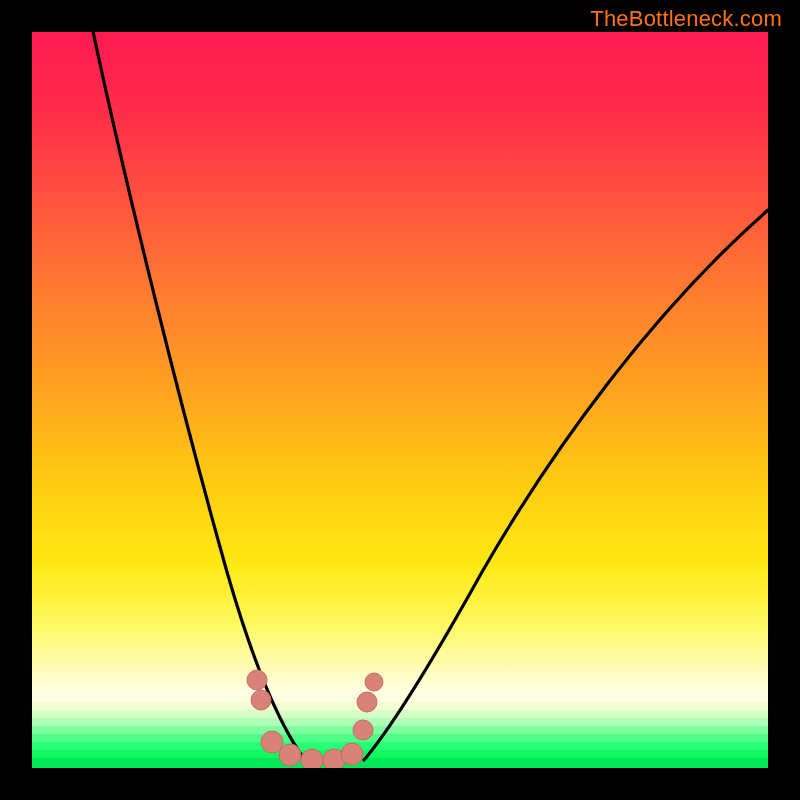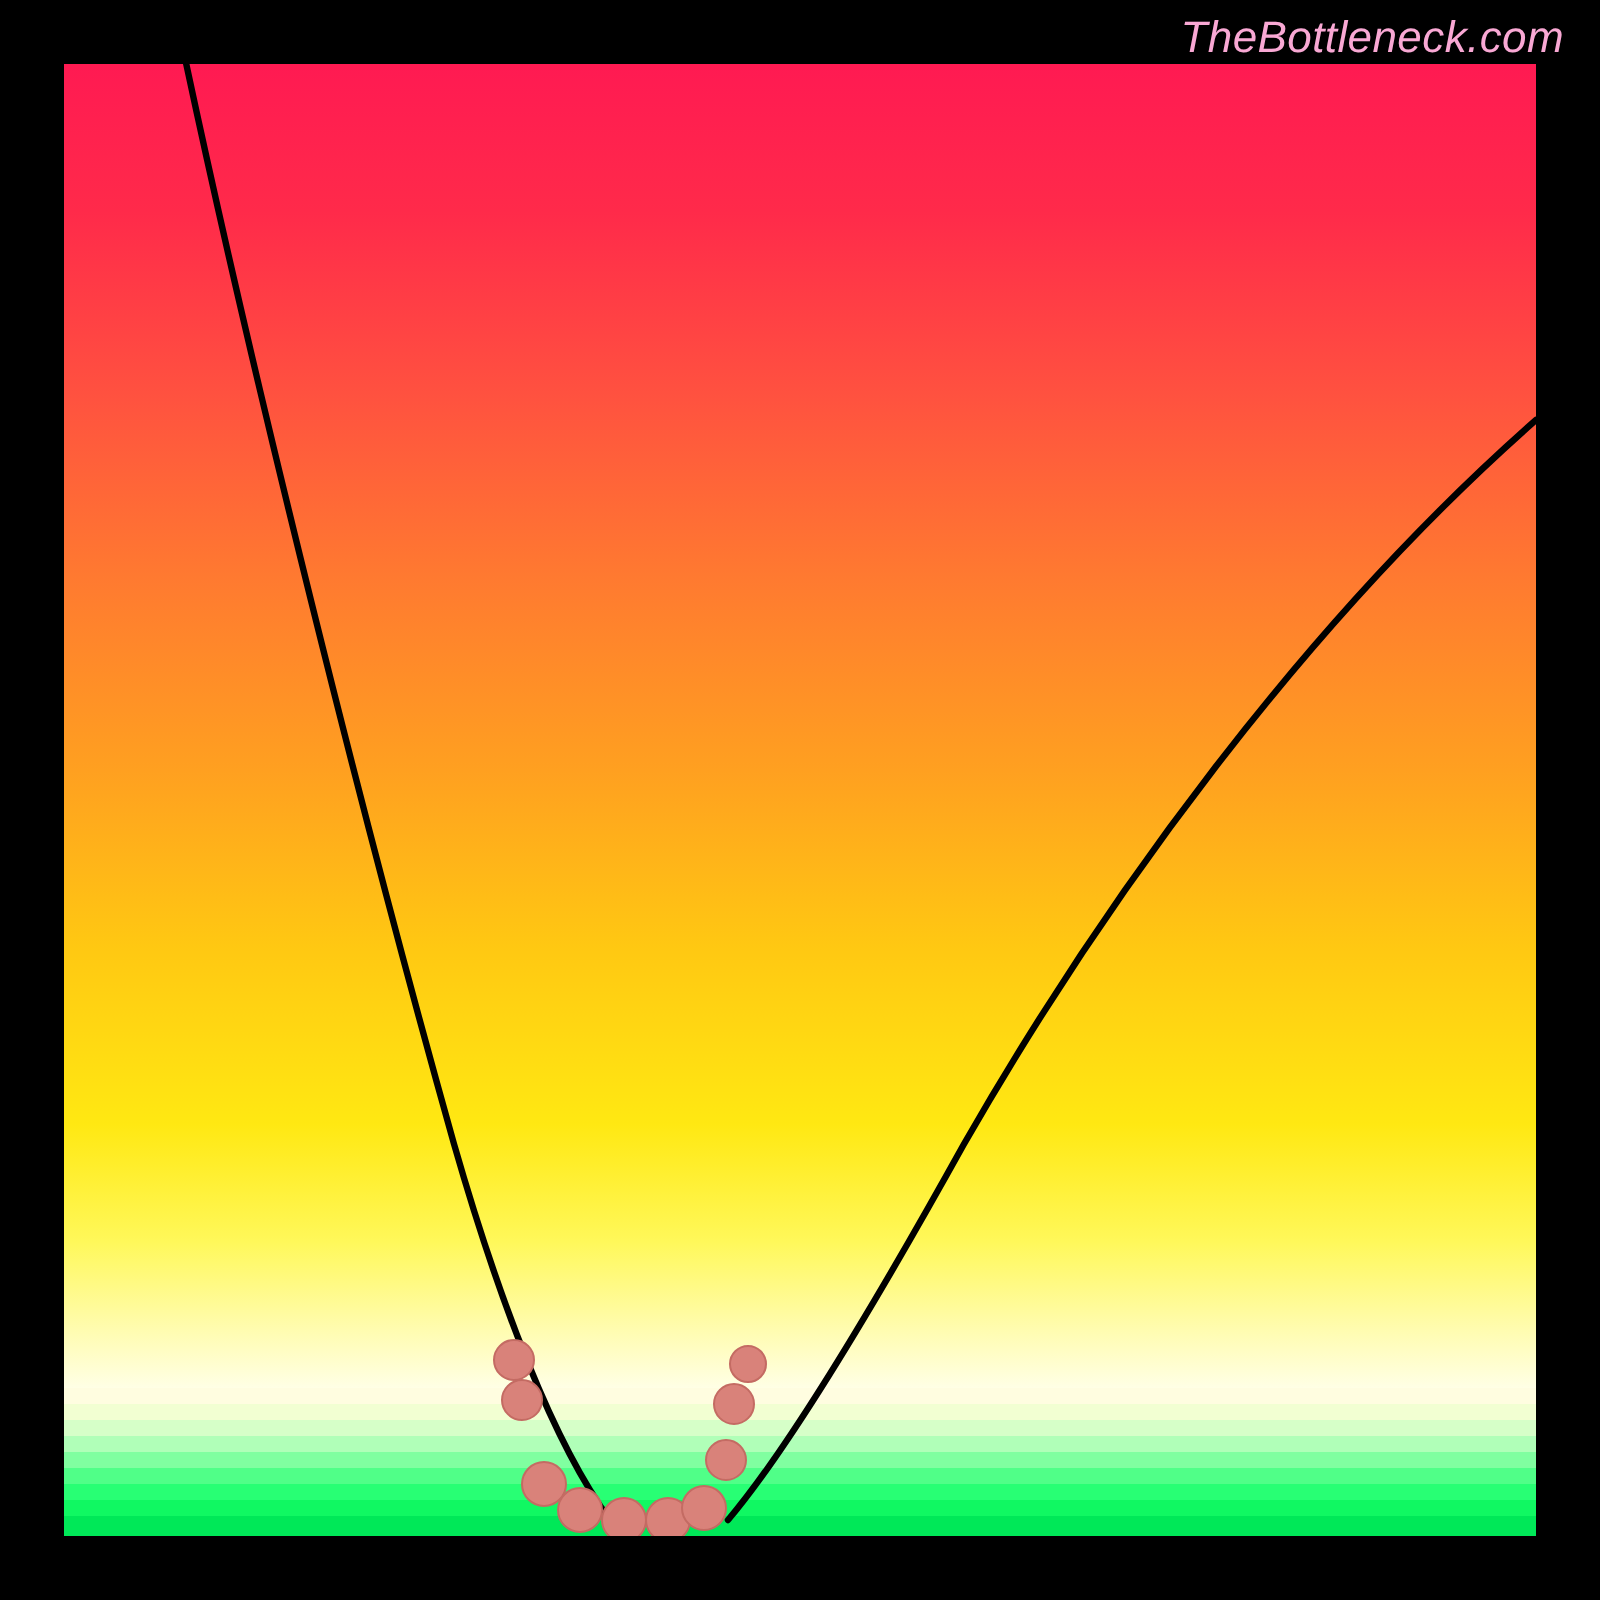--- a/index.html
+++ b/index.html
@@ -69,26 +69,25 @@
   svg.curves {
     position: absolute;
     inset: 0;
     width: 100%;
     height: 100%;
   }
   .watermark {
     position: absolute;
     top: 6px;
     right: 18px;
-    color: #f9a8d4;
+    color: #f97316;
     font-size: 22px;
     font-weight: 500;
     letter-spacing: 0.2px;
     z-index: 10;
-    font-style: italic;
   }
 </style>
 </head>
 <body>
 
 <div class="frame">
 
   <div class="watermark">TheBottleneck.com</div>
 
   <div class="plot-area">

